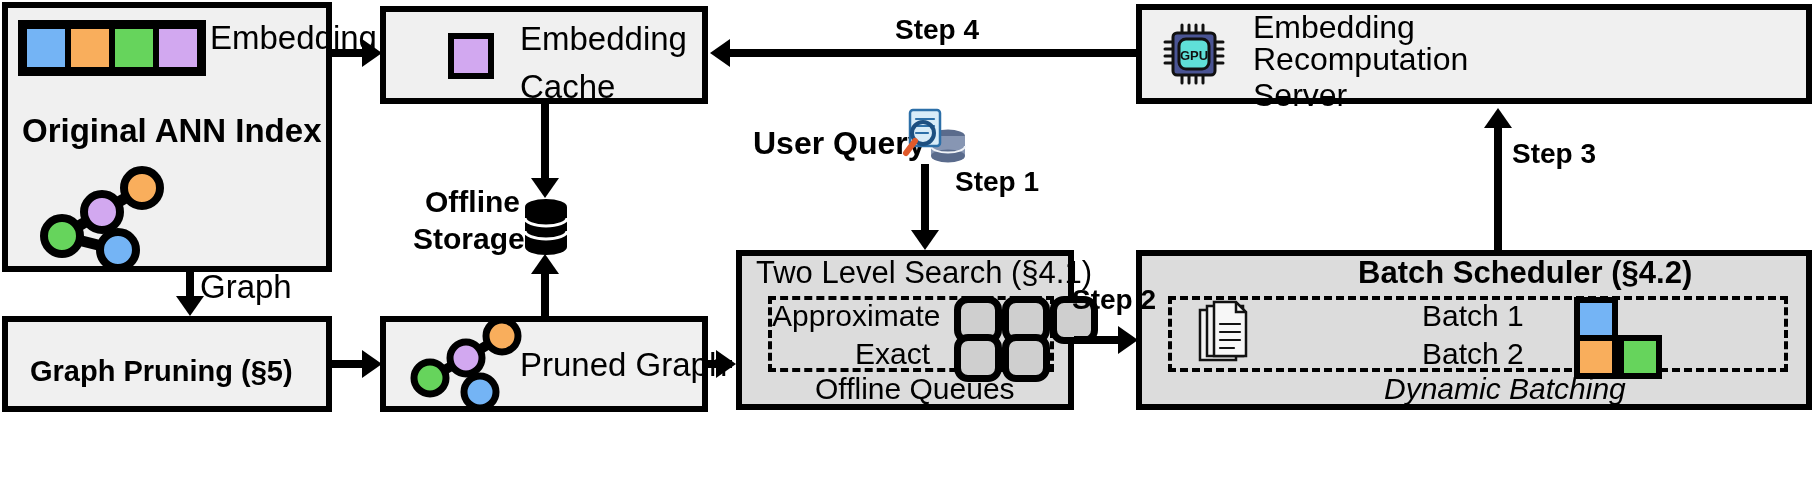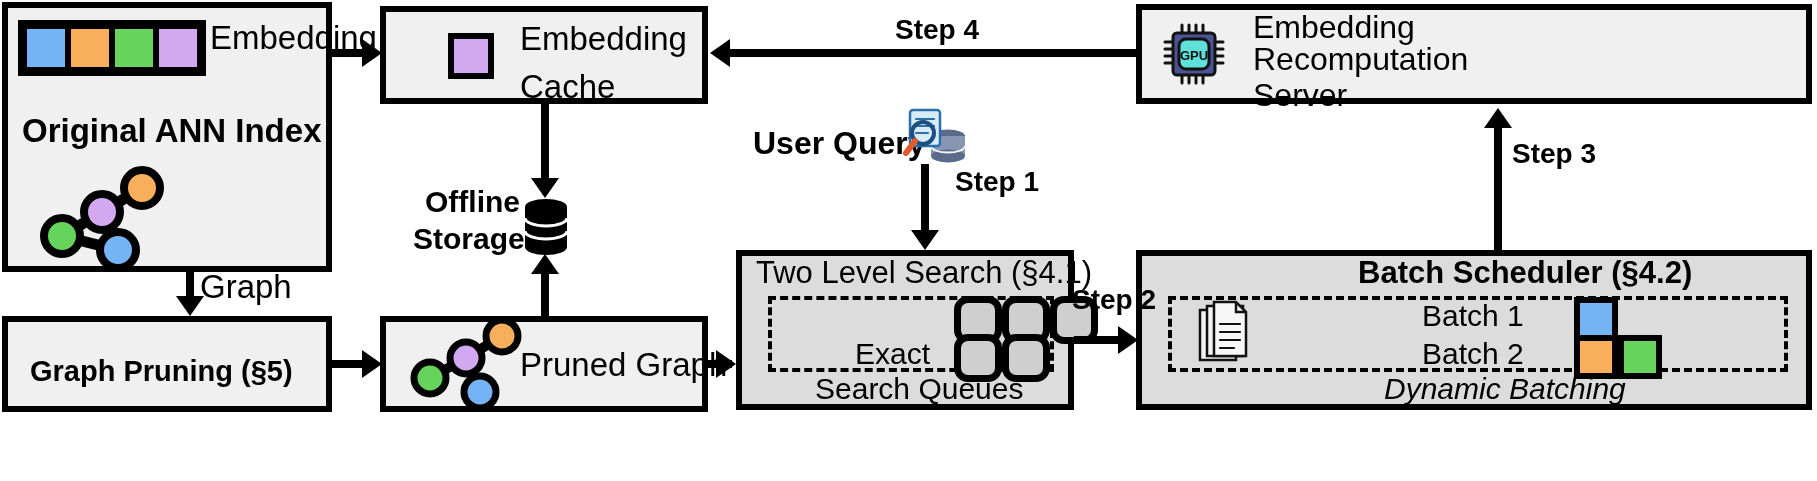--- a/index.html
+++ b/index.html
@@ -144,33 +144,34 @@
     </g>
     <circle cx="23" cy="27" r="11" fill="none" stroke="#1d4f80" stroke-width="4"></circle>
     <line x1="15" y1="35" x2="6" y2="47" stroke="#e05a2b" stroke-width="6" stroke-linecap="round"></line>
   </svg>
 
   <div class="box gray" style="left:736px;top:250px;width:338px;height:160px;">
   </div>
   <div class="lbl" style="left:756px;top:256px;font-size:31px;">Two Level Search (§4.1)</div>
   <div class="dashed" style="left:768px;top:296px;width:286px;height:76px;"></div>
 
+  <div class="lbl" style="left:772px;top:299px;font-size:30px;">Approximate</div>
   <div class="qrow" style="left:954px;top:296px;">
     <div class="qslot"></div>
     <div class="qslot"></div>
     <div class="qslot"></div>
   </div>
 
   <div class="lbl" style="left:855px;top:337px;font-size:30px;">Exact</div>
   <div class="qrow" style="left:954px;top:334px;">
     <div class="qslot"></div>
     <div class="qslot"></div>
   </div>
 
-  <div class="lbl" style="left:815px;top:372px;font-size:30px;">Search Queues</div>
+  <div class="lbl" style="left:815px;top:372px;font-size:30px;">Offline Queues</div>
 
   <div class="box gray" style="left:1136px;top:250px;width:676px;height:160px;">
   </div>
   <div class="lbl bold" style="left:1345px;top:256px;font-size:31px;margin-left:13px;">Batch Scheduler (§4.2)</div>
   <div class="dashed" style="left:1168px;top:296px;width:620px;height:76px;"></div>
 
   <svg style="position:absolute;left:1198px;top:300px;width:56px;height:66px;" viewBox="0 0 56 66">
     <rect x="2" y="10" width="36" height="50" fill="#f2f2f2" stroke="#111" stroke-width="2.5"></rect>
     <rect x="9" y="6" width="36" height="50" fill="#f2f2f2" stroke="#111" stroke-width="2.5"></rect>
     <path d="M16 2 h22 l10 10 v44 h-32 z" fill="#f7f7f7" stroke="#111" stroke-width="2.5"></path>

